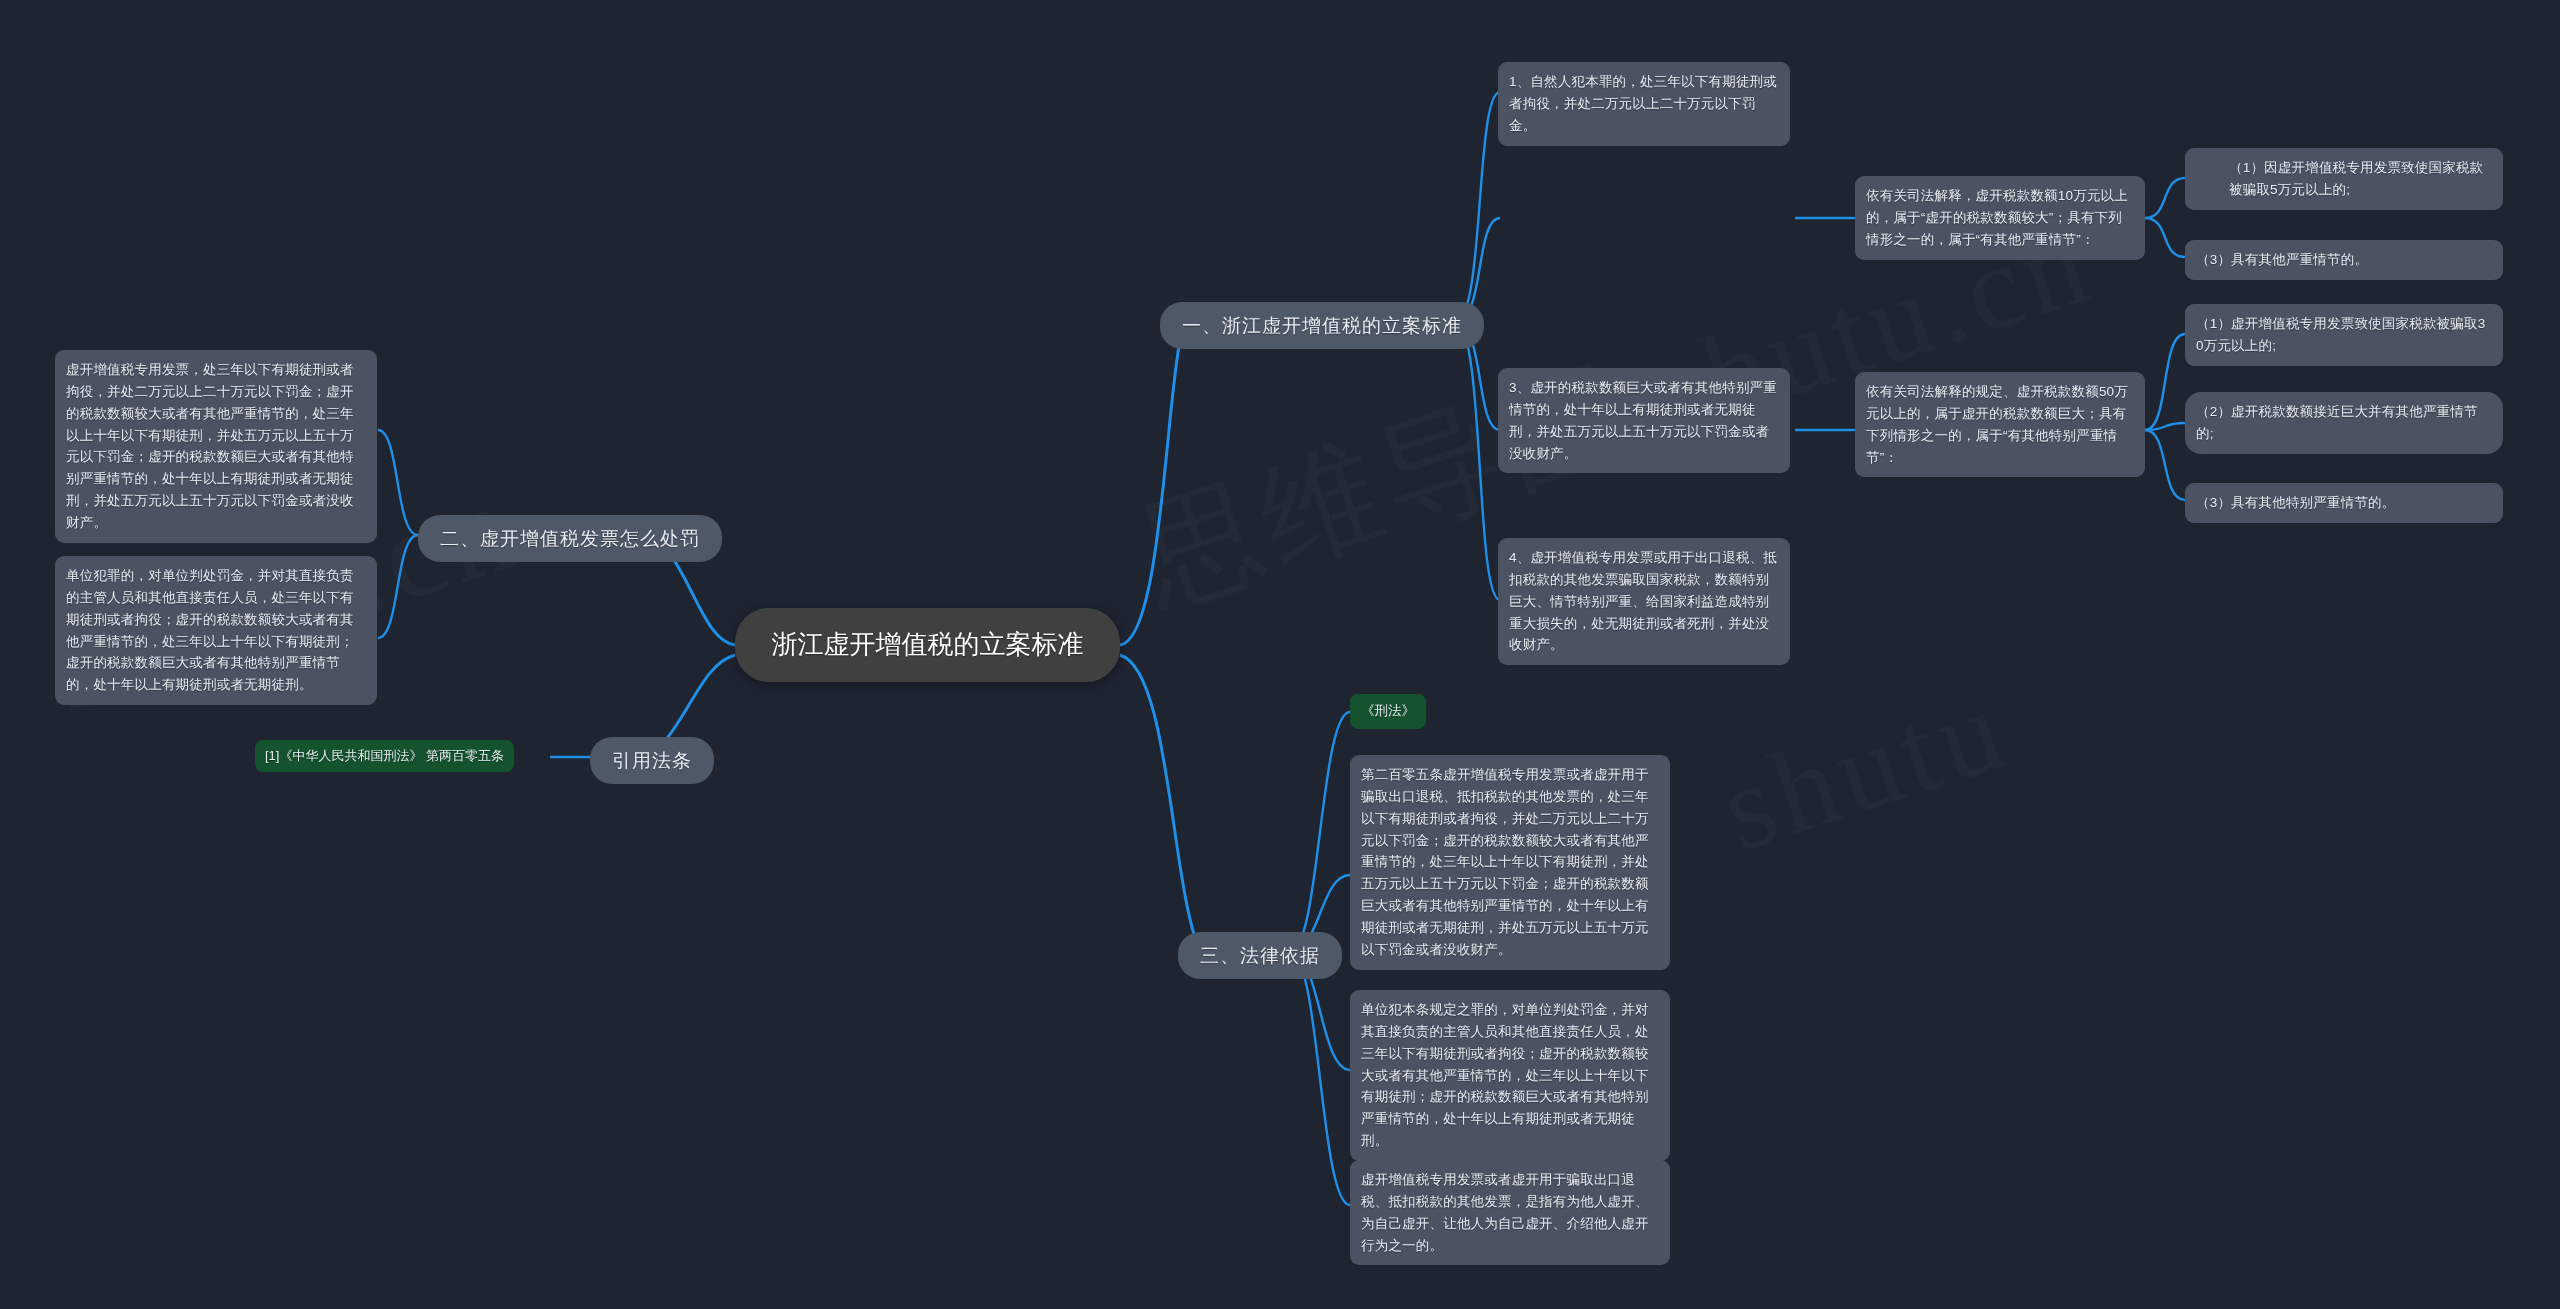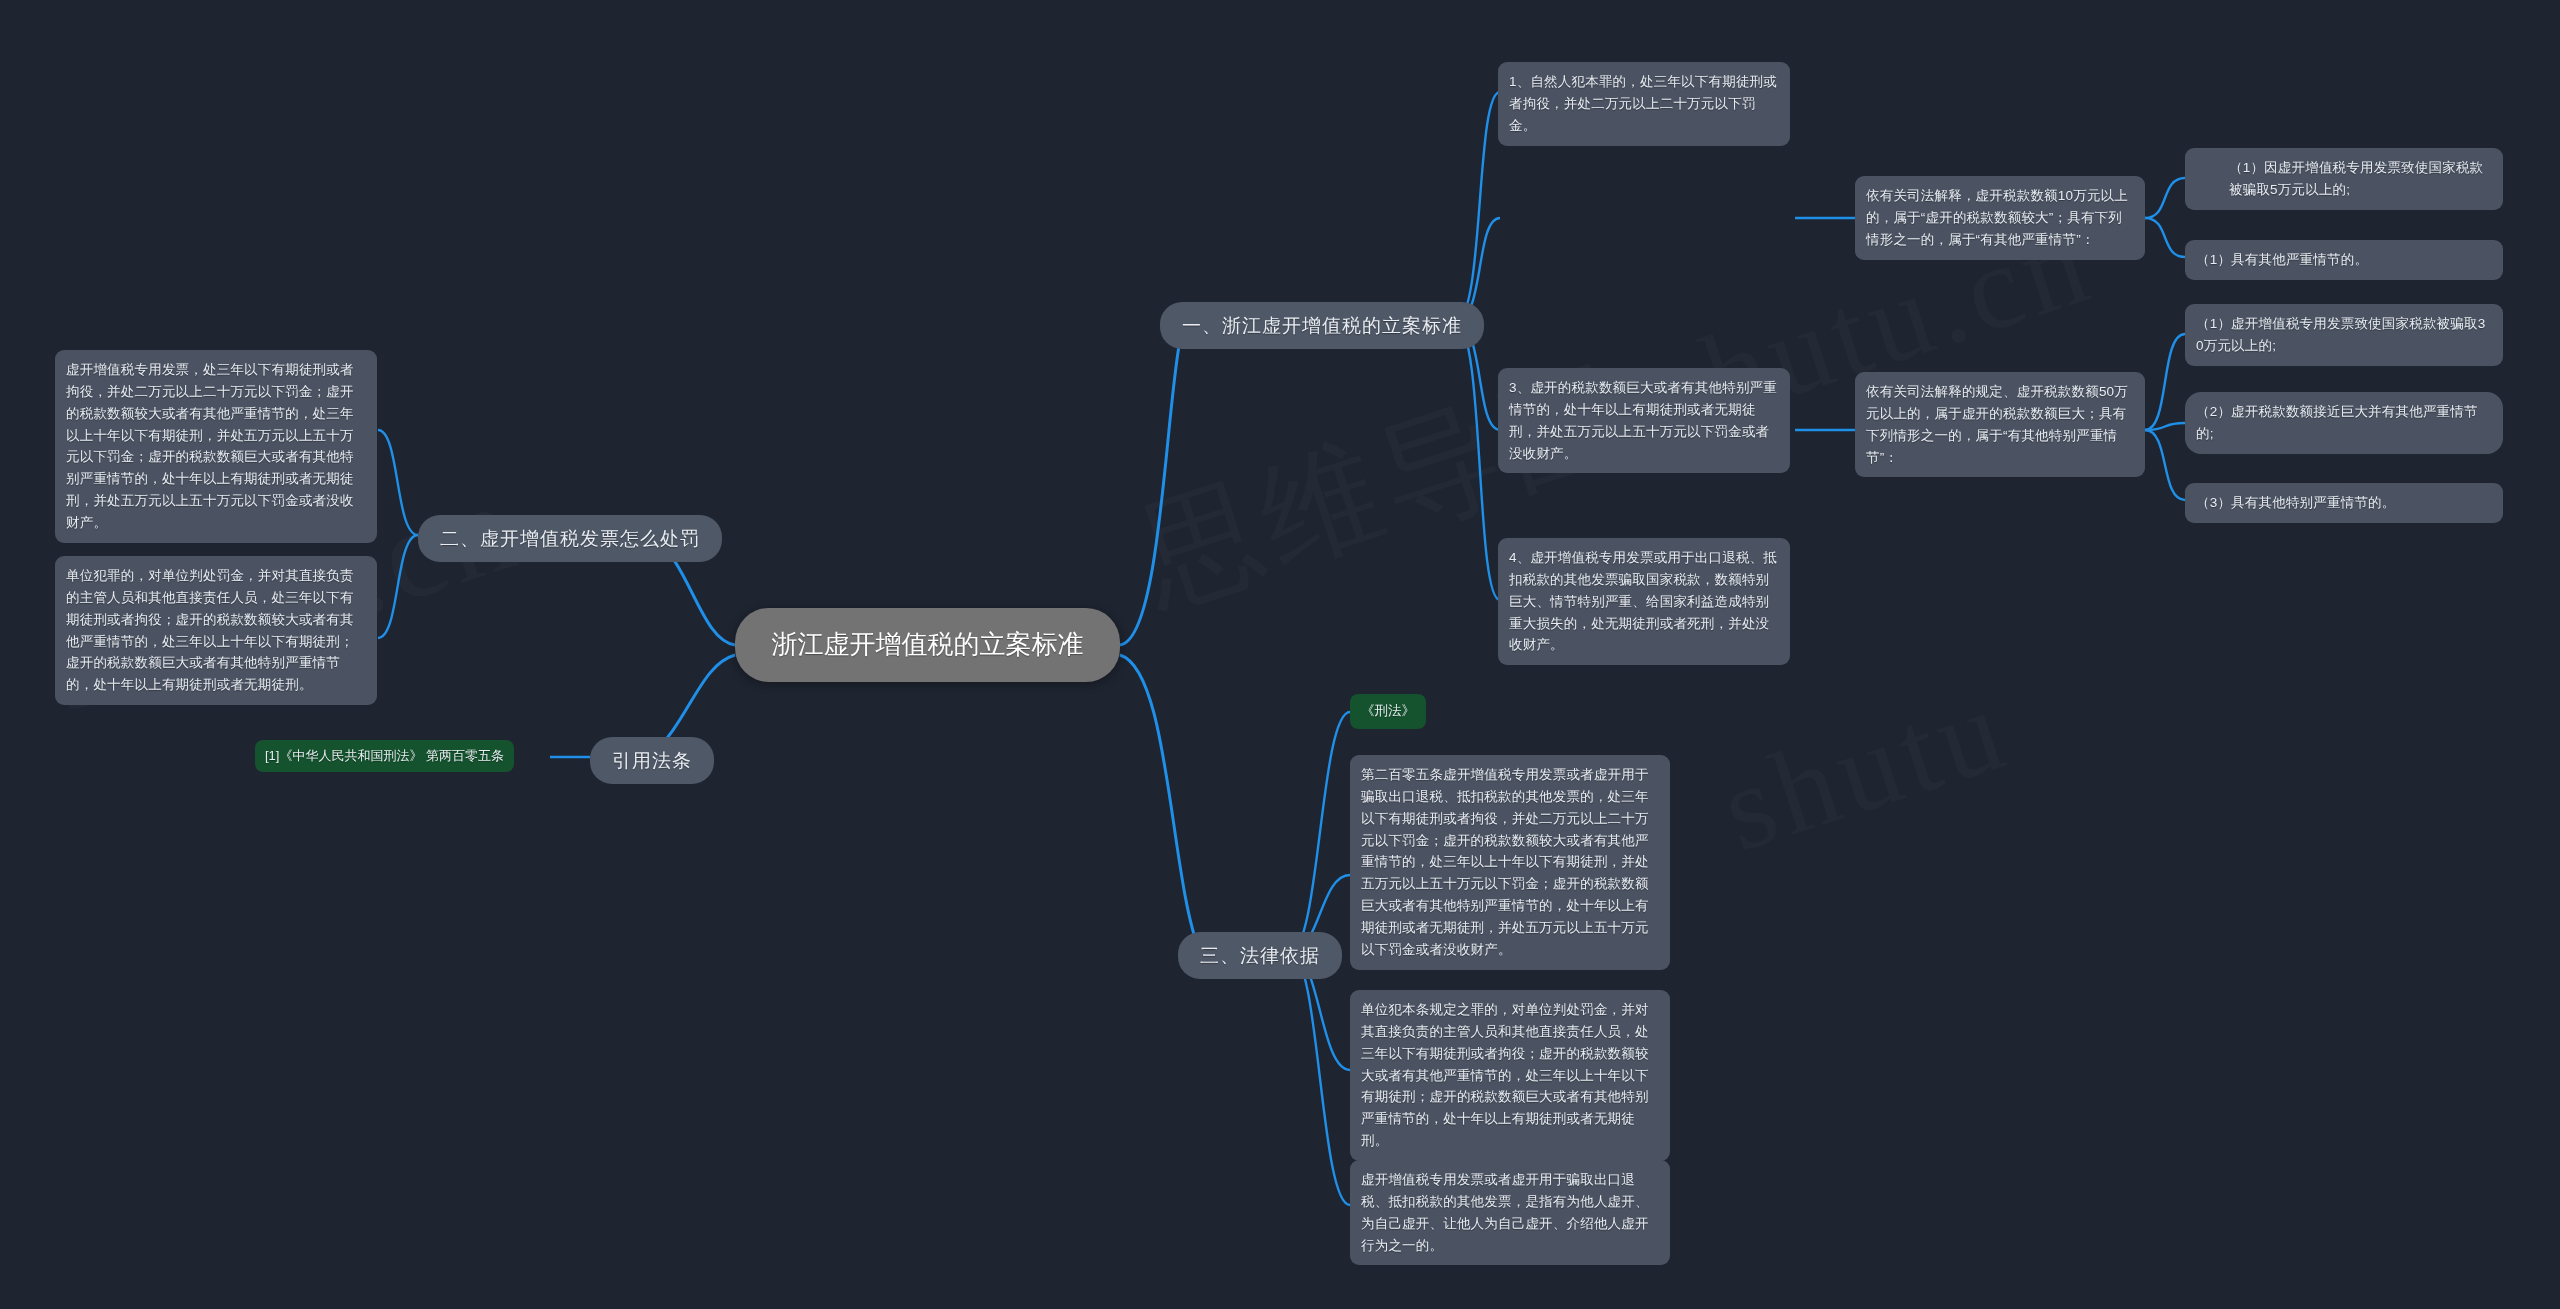--- a/index.html
+++ b/index.html
@@ -52,21 +52,21 @@
     border-radius: 10px;
     padding: 10px 14px;
     line-height: 1.55;
     white-space: pre-wrap;
     word-break: break-all;
     text-shadow: 0 1px 1px rgba(0,0,0,0.35);
   }
 
   
   .node.root {
-    background: #737373;
+    background: #404040;
     border-radius: 34px;
     color: #ffffff;
     font-size: 26px;
     line-height: 1.35;
     text-align: center;
     padding: 20px 26px;
     display: flex;
     align-items: center;
     justify-content: center;
     box-shadow: 0 2px 10px rgba(0,0,0,0.35);
@@ -181,21 +181,21 @@
 
 
   <div class="node card" style="left:1498px; top:368px; width:292px;">3、虚开的税款数额巨大或者有其他特别严重情节的，处十年以上有期徒刑或者无期徒刑，并处五万元以上五十万元以下罚金或者没收财产。</div>
 
   <div class="node card" style="left:1498px; top:538px; width:292px;">4、虚开增值税专用发票或用于出口退税、抵扣税款的其他发票骗取国家税款，数额特别巨大、情节特别严重、给国家利益造成特别重大损失的，处无期徒刑或者死刑，并处没收财产。</div>
 
   <div class="node card" style="left:1855px; top:176px; width:290px;">依有关司法解释，虚开税款数额10万元以上的，属于“虚开的税款数额较大”；具有下列情形之一的，属于“有其他严重情节”：</div>
 
   <div class="node card" style="left:2185px; top:148px; width:318px;padding-left:44px;">（1）因虚开增值税专用发票致使国家税款被骗取5万元以上的;</div>
 
-  <div class="node card" style="left:2185px; top:240px; width:318px;">（1）具有其他严重情节的。</div>
+  <div class="node card" style="left:2185px; top:240px; width:318px;">（3）具有其他严重情节的。</div>
 
   <div class="node card" style="left:1855px; top:372px; width:290px;">依有关司法解释的规定、虚开税款数额50万元以上的，属于虚开的税款数额巨大；具有下列情形之一的，属于“有其他特别严重情节”：</div>
 
   <div class="node card" style="left:2185px; top:304px; width:318px;">（1）虚开增值税专用发票致使国家税款被骗取30万元以上的;</div>
 
   <div class="node card" style="left:2185px; top:392px; width:318px;border-radius:16px;">（2）虚开税款数额接近巨大并有其他严重情节的;</div>
 
   <div class="node card" style="left:2185px; top:483px; width:318px;">（3）具有其他特别严重情节的。</div>
 
   <div class="node card" style="left:55px; top:350px; width:322px;">虚开增值税专用发票，处三年以下有期徒刑或者拘役，并处二万元以上二十万元以下罚金；虚开的税款数额较大或者有其他严重情节的，处三年以上十年以下有期徒刑，并处五万元以上五十万元以下罚金；虚开的税款数额巨大或者有其他特别严重情节的，处十年以上有期徒刑或者无期徒刑，并处五万元以上五十万元以下罚金或者没收财产。</div>

